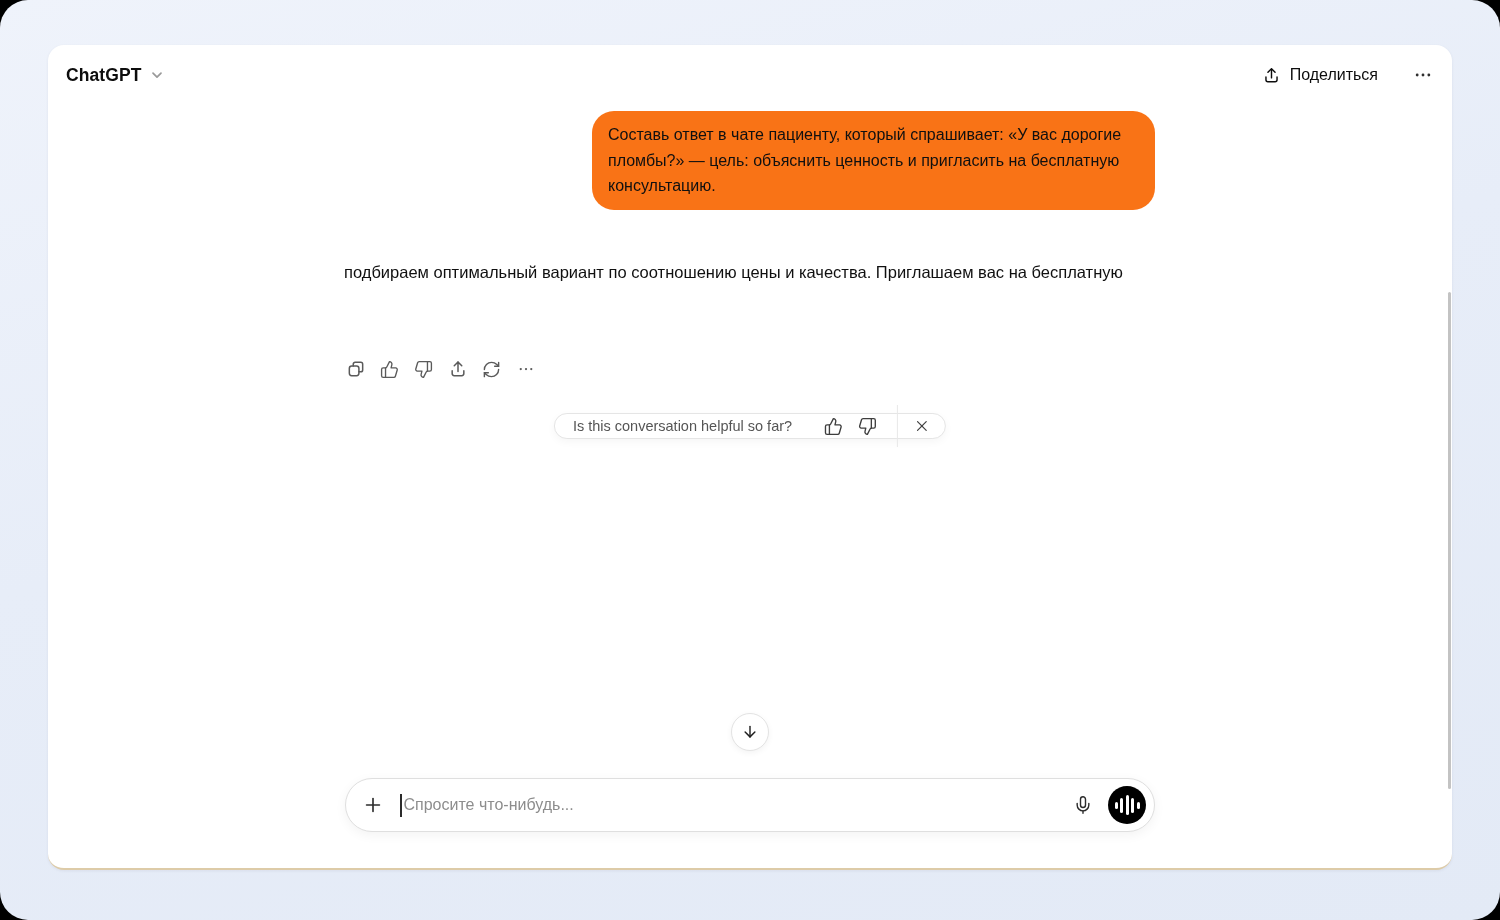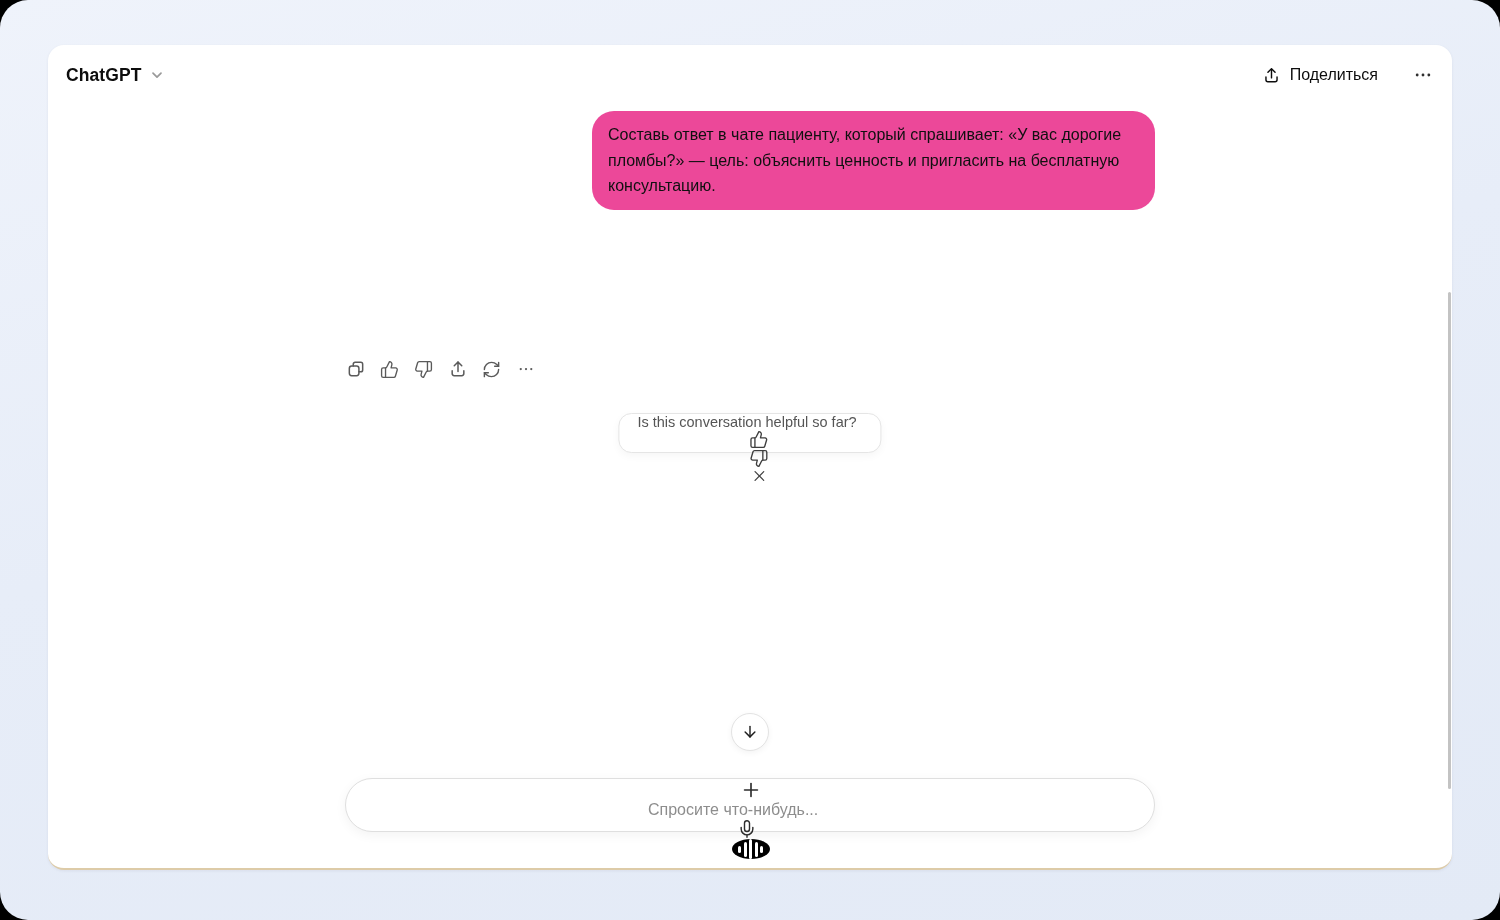--- a/index.html
+++ b/index.html
@@ -27,50 +27,50 @@
   .header-right { display:flex; align-items:center; }
   .share-btn { display:flex; align-items:center; gap:9px; background:none; border:none;
     font-family:inherit; font-size:16px; color:#0d0d0d; padding:8px 12px; border-radius:10px; cursor:pointer; }
   .more-btn { background:none; border:none; width:38px; height:34px; display:flex;
     align-items:center; justify-content:center; color:#2f2f2f; cursor:pointer; margin-left:14px; border-radius:10px; }
 
   
   .thread { position:absolute; left:296px; top:0; width:812px; height:100%; }
 
   .user-bubble { position:absolute; top:66px; right:1px; width:563px;
-    background:#ec4899; border-radius:22px; padding:11px 16px;
+    background:#f97316; border-radius:22px; padding:11px 16px;
     font-size:16px; line-height:25.5px; color:#101010; }
 
   .assistant-msg { position:absolute; top:212px; left:0; width:812px;
     font-size:16.5px; line-height:30px; color:#101010; }
   .emoji { display:inline-block; vertical-align:-4px; margin:0 3px; }
 
   .actions-row { position:absolute; top:312px; left:0; display:flex; gap:11px; align-items:center; }
   .action-btn { background:none; border:none; width:23px; height:24px; display:flex;
     align-items:center; justify-content:center; color:#5a5a5a; cursor:pointer; border-radius:6px; }
 
   .feedback-pill { position:absolute; top:368px; left:50%; transform:translateX(-50%);
-    height:40px; background:#fff; border:1px solid #e5e5e5; border-radius:13px;
-    box-shadow:0 3px 8px rgba(0,0,0,.04); display:flex; align-items:center; padding-left:18px;flex-direction:column; }
+    height:26px; background:#fff; border:1px solid #e5e5e5; border-radius:13px;
+    box-shadow:0 3px 8px rgba(0,0,0,.04); display:flex; align-items:center; padding-left:18px; }
   .feedback-q { font-size:14.5px; color:#555; margin-right:24px; white-space:nowrap; }
   .fb-btn { background:none; border:none; width:34px; height:34px; display:flex;
     align-items:center; justify-content:center; color:#3e3e3e; cursor:pointer; border-radius:8px; }
   .fb-divider { width:1px; height:42px; background:#e8e8e8; margin-left:13px; }
   .fb-close { background:none; border:none; width:47px; height:42px; display:flex;
     align-items:center; justify-content:center; color:#3e3e3e; cursor:pointer; }
 
   .scroll-down { position:absolute; left:50%; top:668px; transform:translateX(-50%);
     width:38px; height:38px; border-radius:50%; background:#fff; border:1px solid #e3e3e3;
     box-shadow:0 2px 6px rgba(0,0,0,.05); display:flex; align-items:center; justify-content:center;
     color:#1f1f1f; cursor:pointer; }
 
   
   .composer { position:absolute; left:50%; top:733px; transform:translateX(-50%);
     width:810px; height:54px; background:#fff; border:1px solid #dfdfdf; border-radius:27px;
-    box-shadow:0 3px 12px rgba(0,0,0,.05); display:flex; align-items:center; padding:0 8px 0 9px;flex-direction:column; }
+    box-shadow:0 3px 12px rgba(0,0,0,.05); display:flex; align-items:center; padding:0 8px 0 9px; }
   .plus-btn { background:none; border:none; width:36px; height:36px; border-radius:50%;
     display:flex; align-items:center; justify-content:center; color:#2c2c2c; cursor:pointer; }
   .caret { width:1.5px; height:23px; background:#2b2b2b; margin-left:9px; }
   .composer input { flex:1; border:none; outline:none; font-family:inherit; font-size:16px;
     color:#0d0d0d; margin-left:2px; background:transparent; }
   .composer input::placeholder { color:#8d8d8d; opacity:1; }
   .mic-btn { background:none; border:none; width:36px; height:36px; display:flex;
     align-items:center; justify-content:center; color:#2c2c2c; cursor:pointer; border-radius:50%; margin-right:7px; }
   .voice-btn { background:#000; border:none; width:38px; height:38px; border-radius:50%;
     display:flex; align-items:center; justify-content:center; gap:2.5px; cursor:pointer; }
@@ -123,20 +123,21 @@
       </div>
     </div>
 
     <div class="thread">
 
       <div class="user-bubble">
         <span>Составь ответ в чате пациенту, который спрашивает: «У вас дорогие пломбы?» — цель: объяснить ценность и пригласить на бесплатную консультацию.</span>
       </div>
 
       <div class="assistant-msg">
+        <div>подбираем оптимальный вариант по соотношению цены и качества. Приглашаем вас на бесплатную</div>
       </div>
 
       <div class="actions-row">
         <button class="action-btn">
           <span>
             <svg width="20" height="20" viewBox="0 0 24 24" fill="none" stroke="currentColor" stroke-width="1.8" stroke-linecap="round" stroke-linejoin="round">
                 <rect x="4" y="8.5" width="11.5" height="11.5" rx="2.8"></rect>
                 <path d="M8.7 8.5V6.2a2.2 2.2 0 0 1 2.2-2.2h6.9A2.2 2.2 0 0 1 20 6.2v6.9a2.2 2.2 0 0 1-2.2 2.2h-2.3"></path>
               </svg>
           </span>

